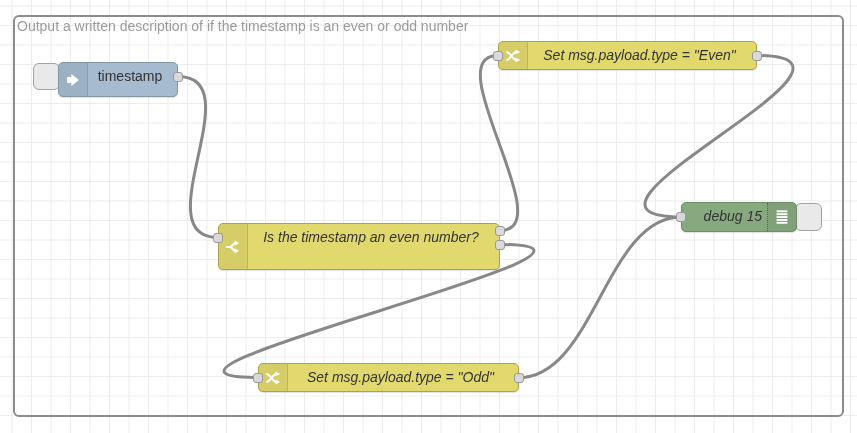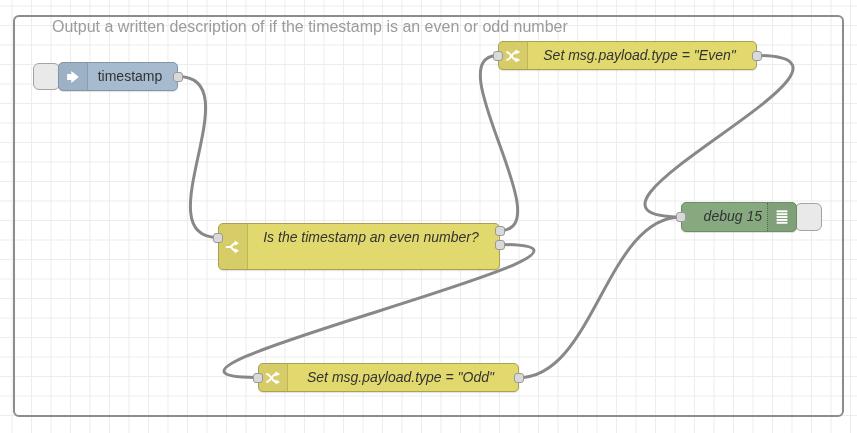--- a/index.html
+++ b/index.html
@@ -18,25 +18,24 @@
   .group{
     position:absolute;
     border:2.5px solid #8c8c8c;
     border-radius:6px;
     background:transparent;
     box-sizing:border-box;
     z-index:0;
   }
   .group-label{
     position:absolute;
-    font-size:16px;
+    font-size:14px;
     color:#9b9b9b;
     white-space:nowrap;
     z-index:0;
-    margin-left:35px;
   }
   #wire-layer{
     position:absolute;left:0;top:0;
     z-index:1;
     pointer-events:none;
   }
   #wire-layer path{pointer-events:stroke;}
   .btn-outer{
     position:absolute;
     background:#e9e9e9;
@@ -96,21 +95,21 @@
   <svg id="wire-layer" width="857" height="433">
       <path d="M 178 76.5 C 253 76.5 143 237.5 218 237.5" fill="none" stroke="#888888" stroke-width="3" stroke-linecap="round"></path>
       <path d="M 500 230.5 C 562 230.5 436 55.5 498 55.5" fill="none" stroke="#888888" stroke-width="3" stroke-linecap="round"></path>
       <path d="M 500 244.5 C 680 244.5 78 377.5 258 377.5" fill="none" stroke="#888888" stroke-width="3" stroke-linecap="round"></path>
       <path d="M 519 377.5 C 594 377.5 606 217 681 217" fill="none" stroke="#888888" stroke-width="3" stroke-linecap="round"></path>
       <path d="M 757 55.5 C 907 55.5 531 217 681 217" fill="none" stroke="#888888" stroke-width="3" stroke-linecap="round"></path>
     </svg>
   <div id="node-layer">
       <div class="btn-outer" style="top: 62.5px; height: 27px; width: 27px; left: 33px;"></div>
       <div class="btn-inner" style="top: 66.5px; height: 18px; width: 16px; background: rgb(166, 187, 207); left: 37.5px;"></div>
-      <div class="node" style="left: 58px; top: 62px; width: 120px; height: 29px; background: rgb(166, 187, 207); border-color: rgb(131, 150, 168);">
+      <div class="node" style="left: 58px; top: 62px; width: 120px; height: 35px; background: rgb(166, 187, 207); border-color: rgb(131, 150, 168);">
         <div class="icon-region left">
           <div style="display: flex;">
             <svg viewBox="0 0 20 20" width="18" height="18">
               <path fill="#fff" d="M3.5 6.8h4.6V3.2L16.5 10l-8.4 6.8v-3.6H3.5z"></path>
             </svg>
           </div>
         </div>
         <div class="node-label left-icon" style="line-height: 26px;">timestamp</div>
       </div>
       <div class="port" style="left: 173px; top: 71.5px;"></div>

